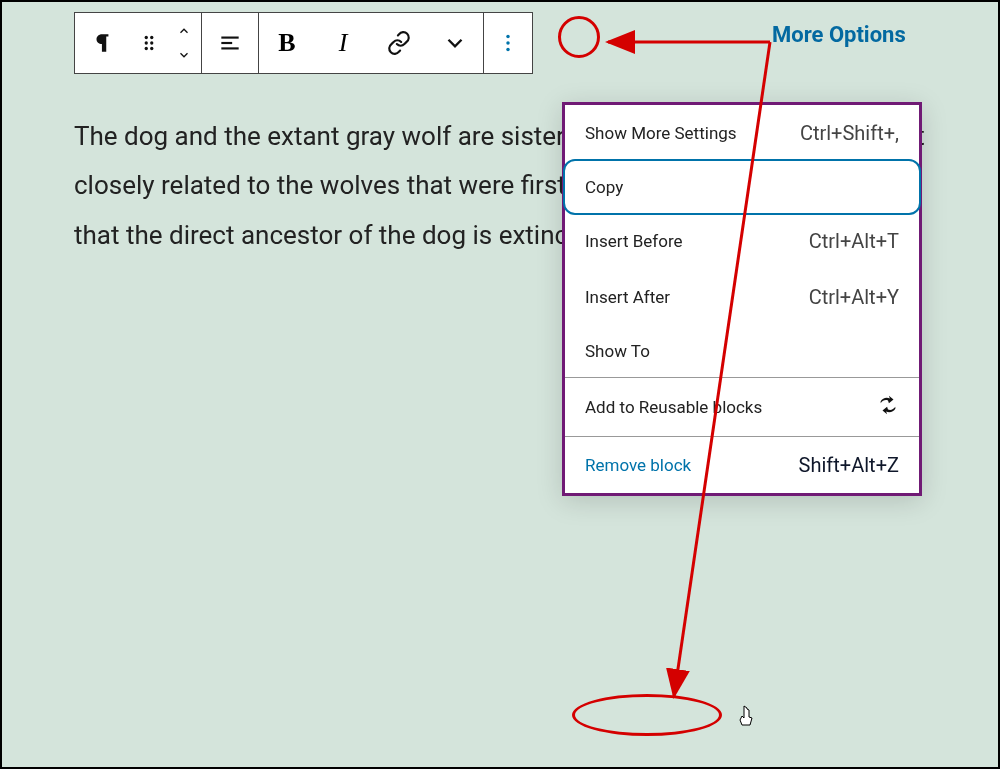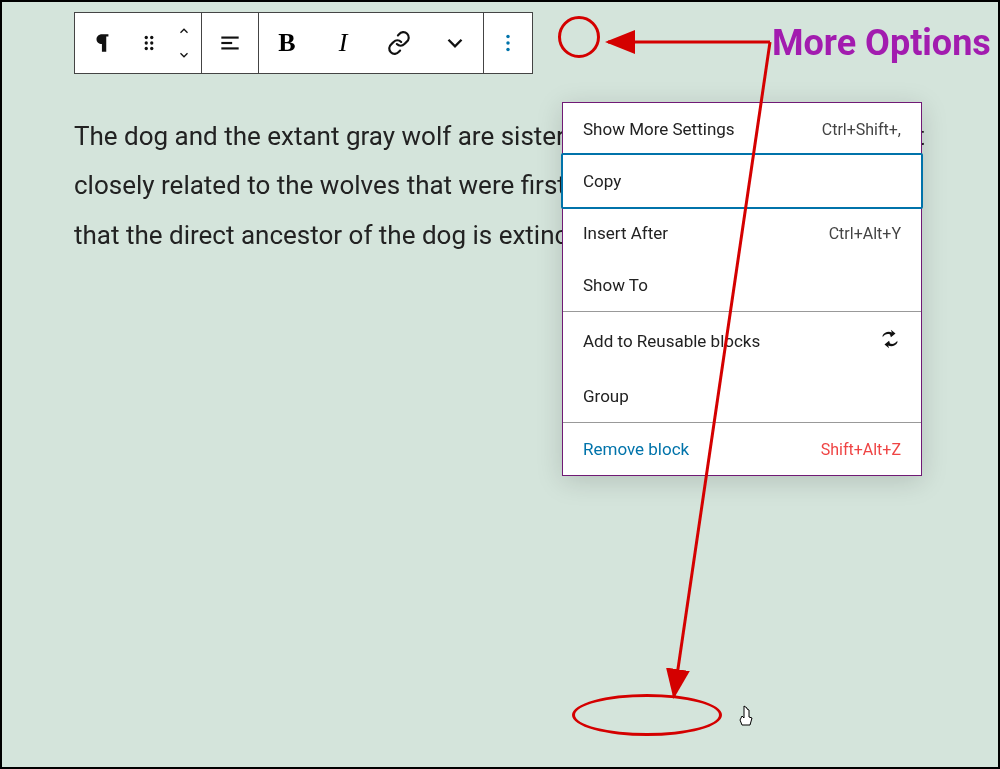--- a/index.html
+++ b/index.html
@@ -72,67 +72,67 @@
     font-size: 26px;
     line-height: 1.9;
     color: #222;
   }
   .dropdown {
     position: absolute;
     top: 100px;
     left: 560px;
     width: 360px;
     background: #fff;
-    border: 1px solid #701a75;
+    border: 3px solid #701a75;
     box-shadow: 0 5px 25px rgba(0,0,0,.15);
   }
   .menu-item {
     display: flex;
     justify-content: space-between;
     align-items: center;
     padding: 16px 20px;
     font-size: 17px;
     color: #222;
     cursor: pointer;
   }
   .menu-item.selected {
     border: 2px solid #0073aa;
-    border-radius: 2px;
+    border-radius: 12px;
     margin: -2px;
   }
   .menu-sep {
     border-top: 1px solid #999;
     margin: 0;
   }
   .menu-item.remove {
     color: #0073aa;
     text-align: center;
   }
-  .shortcut { color: #444; font-size: 16px; }
-  .menu-item.remove .shortcut { color: #ef4444; }
+  .shortcut { color: #444; font-size: 20px; }
+  .menu-item.remove .shortcut { color: #0f172a; }
   .reusable-icon svg { width: 22px; height: 22px; }
   
   
   .more-circle {
     position: absolute;
     top: 14px;
     left: 556px;
     width: 42px;
     height: 42px;
     border: 3px solid #d40000;
     border-radius: 50%;
     pointer-events: none;
   }
   .label-more {
     position: absolute;
     top: 20px;
     left: 770px;
-    color: #a21caf;
+    color: #0369a1;
     font-weight: bold;
-    font-size: 36px;
+    font-size: 22px;
   }
   .arrow-svg {
     position: absolute;
     top: 38px;
     left: 600px;
     width: 170px;
     height: 670px;
     pointer-events: none;
     overflow: visible;
   }
@@ -233,37 +233,38 @@
 
 <div class="dropdown">
   <div class="menu-item">
     <span>Show More Settings</span>
     <span class="shortcut">Ctrl+Shift+,</span>
   </div>
   <div class="menu-item selected">
     <span>Copy</span>
   </div>
   <div class="menu-item">
+    <span>Insert Before</span>
+    <span class="shortcut">Ctrl+Alt+T</span>
+  </div>
+  <div class="menu-item">
     <span>Insert After</span>
     <span class="shortcut">Ctrl+Alt+Y</span>
   </div>
   <div class="menu-item">
     <span>Show To</span>
   </div>
   <div class="menu-sep"></div>
   <div class="menu-item">
     <span>Add to Reusable blocks</span>
     <span class="reusable-icon">
       <svg viewBox="0 0 24 24">
           <path d="M4 8c2-3 6-5 10-3l-1-3 5 4-5 4-1-3c-3-1-6 0-8 3zM20 16c-2 3-6 5-10 3l1 3-5-4 5-4 1 3c3 1 6 0 8-3z" fill="#111"></path>
         </svg>
     </span>
-  </div>
-  <div class="menu-item">
-    <span>Group</span>
   </div>
   <div class="menu-sep"></div>
   <div class="menu-item remove">
     <span>Remove block</span>
     <span class="shortcut">Shift+Alt+Z</span>
   </div>
 </div>
 
 <div class="more-circle"></div>
 <div class="label-more">More Options</div>

